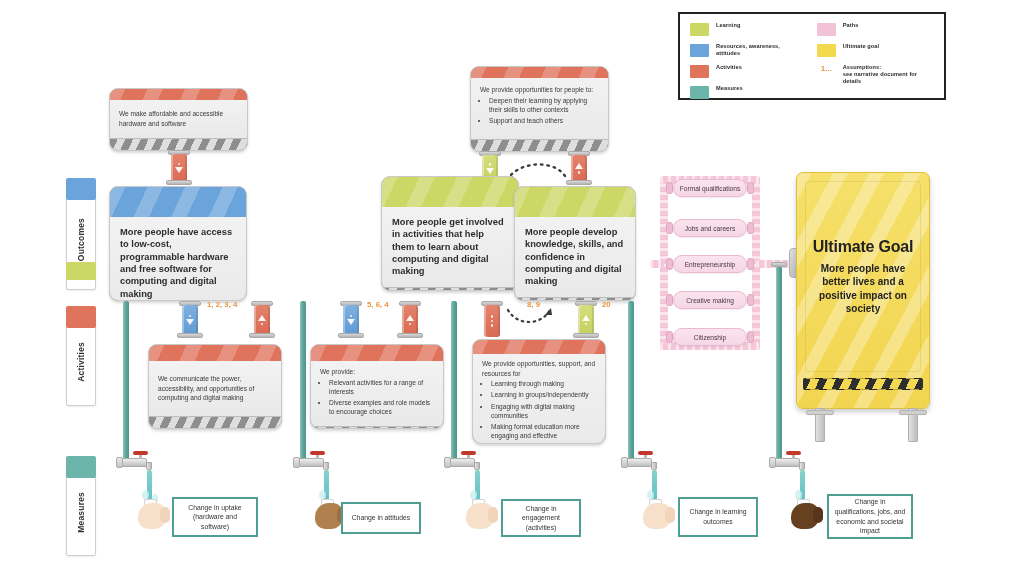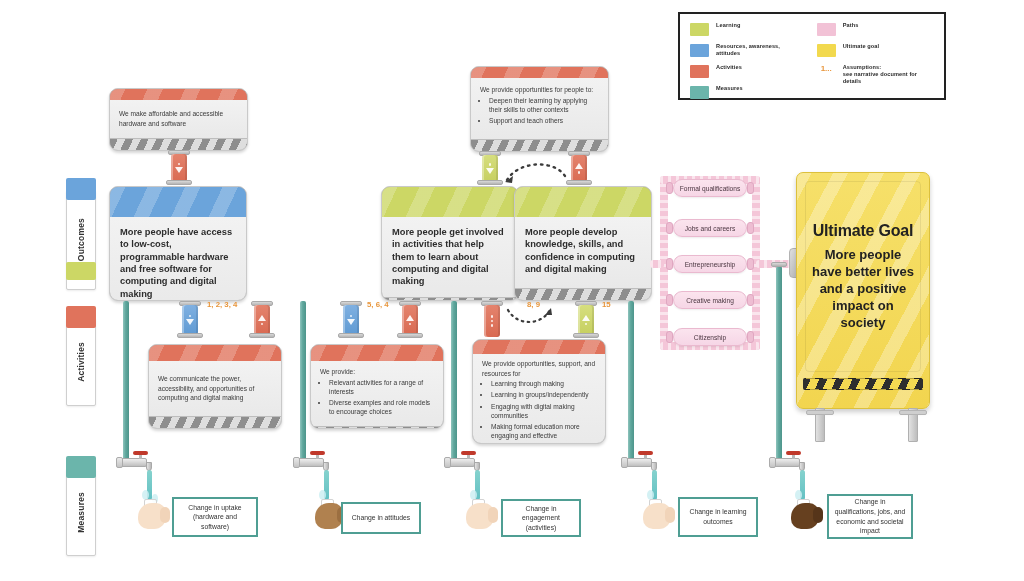--- a/index.html
+++ b/index.html
@@ -106,21 +106,21 @@
     box-shadow:0 3px 5px rgba(0,0,0,.2);overflow:hidden;
   }
   #goal .stripes{position:absolute;inset:0;
     background:repeating-linear-gradient(118deg,rgba(255,255,255,.30) 0 13px,rgba(255,255,255,0) 13px 32px);}
   #goal .inner{
     position:absolute;left:8px;top:8px;right:8px;bottom:36px;
     border:1px solid rgba(0,0,0,.07);border-radius:4px;
     display:flex;flex-direction:column;align-items:center;justify-content:center;padding:6px;box-sizing:border-box;
   }
   #goal .ttl{font-size:16px;font-weight:700;color:#222;letter-spacing:-.2px;}
-  #goal .sub{font-size:13px;font-weight:700;color:#222;text-align:center;line-height:1.32;margin-top:6px;}
+  #goal .sub{font-size:10px;font-weight:700;color:#222;text-align:center;line-height:1.32;margin-top:6px;}
   #goal .hz{
     position:absolute;left:6px;right:6px;bottom:18px;height:10px;border-radius:2px;
     background:repeating-linear-gradient(115deg,#2e2e2e 0 7px,#f4da52 7px 15px);
     border-top:1px solid rgba(0,0,0,.25);border-bottom:1px solid rgba(0,0,0,.25);
   }
   .goalleg{position:absolute;width:10px;height:34px;background:linear-gradient(90deg,#e2e2e2,#bdbdbd);border:1px solid #b0b0b0;box-sizing:border-box;border-radius:1px;}
   .goalfoot{position:absolute;height:5px;background:#cfcfcf;border:1px solid #b4b4b4;box-sizing:border-box;border-radius:2px;}
   .goalear{position:absolute;width:12px;height:30px;background:linear-gradient(180deg,#dcdcdc,#c2c2c2);border:1px solid #b3b3b3;border-radius:4px;box-sizing:border-box;}
 
   
@@ -254,29 +254,29 @@
 
   <div class="sign outcome" style="left:109px;top:186px;width:138px;height:115px;">
     <div class="cap tall" style="background:#6ba4db"></div>
     <div class="body">
       <div class="otext">More people have access to low-cost, programmable hardware and free software for computing and digital making</div>
     </div>
 
   </div>
 
 
-  <div class="sign outcome" style="left:381px;top:186px;width:138px;height:115px;">
+  <div class="sign outcome" style="left:381px;top:176px;width:138px;height:115px;">
     <div class="cap tall" style="background:#ccd765"></div>
     <div class="body">
       <div class="otext">More people get involved in activities that help them to learn about computing and digital making</div>
     </div>
     <div class="foot"></div>
   </div>
 
-  <div class="sign outcome" style="left:514px;top:186px;width:138px;height:115px;">
+  <div class="sign outcome" style="left:514px;top:186px;width:122px;height:115px;">
     <div class="cap tall" style="background:#ccd765"></div>
     <div class="body">
       <div class="otext">More people develop knowledge, skills, and confidence in computing and digital making</div>
     </div>
     <div class="foot"></div>
   </div>
 
   <div class="tealpipe" style="left:123px;top:301px;width:6px;height:160px;"></div>
 
   <div class="flange" style="left:179px;top:301px;width:22px;"></div>
@@ -328,21 +328,21 @@
     <div class="ar ar-up"></div>
     <div class="dot"></div>
   </div>
   <div class="flange" style="left:573px;top:333px;width:26px;"></div>
 
   <div class="tealpipe" style="left:628px;top:301px;width:6px;height:160px;"></div>
 
   <div class="anum" style="left:207px;top:300px;">1, 2, 3, 4</div>
   <div class="anum" style="left:367px;top:300px;">5, 6, 4</div>
   <div class="anum" style="left:527px;top:300px;">8, 9</div>
-  <div class="anum" style="left:602px;top:300px;">15</div>
+  <div class="anum" style="left:602px;top:300px;">20</div>
 
   <div class="sign" style="left:148px;top:344px;width:134px;height:85px;">
     <div class="cap tall" style="background:#e0735c;height:16px;"></div>
     <div class="body">
       <div class="txt-sm">We communicate the power, accessibility, and opportunities of computing and digital making</div>
     </div>
     <div class="foot"></div>
   </div>
 
   <div class="sign" style="left:310px;top:344px;width:134px;height:85px;">

